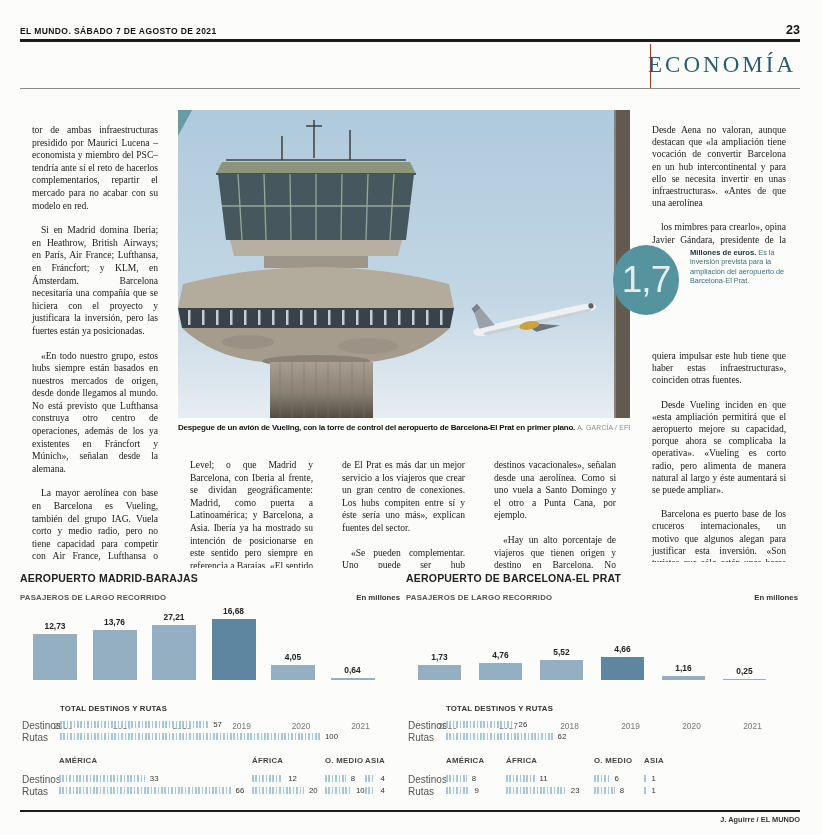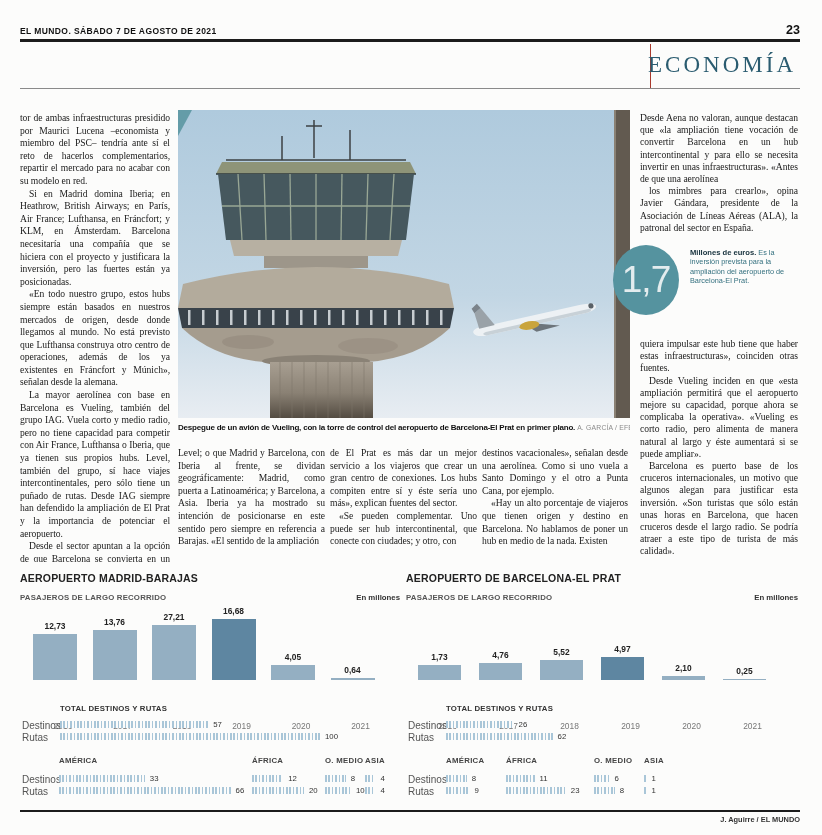--- a/index.html
+++ b/index.html
@@ -8,21 +8,21 @@
   
   .masthead-left{position:absolute;left:20px;top:26px;font-family:"Liberation Sans","DejaVu Sans",sans-serif;font-weight:bold;font-size:8.5px;letter-spacing:.4px;color:#111;}
   .page-number{position:absolute;right:22px;top:23px;font-family:"Liberation Sans","DejaVu Sans",sans-serif;font-weight:bold;font-size:12.5px;color:#111;}
   .masthead-rule{position:absolute;left:20px;right:22px;top:39px;height:2.6px;background:#1c1c1c;}
   .section-title{position:absolute;right:26px;top:52px;font-family:"Liberation Serif","DejaVu Serif",serif;font-size:23px;letter-spacing:3px;color:#2b5c70;}
   .section-redline{position:absolute;left:650px;top:44px;width:1.4px;height:44px;background:#a8392c;}
   .section-rule{position:absolute;left:20px;right:22px;top:88px;height:1px;background:#8a8a8a;}
 
   
   .col{position:absolute;overflow:hidden;text-align:justify;font-size:9.6px;line-height:12.6px;letter-spacing:-0.05px;}
-  .col p{margin:0;text-indent:9px;}
+  .col p{margin:12px;text-indent:9px;}
   .col p:first-child{text-indent:0;}
   .col1{left:20px;top:112px;width:150px;height:450px;}
   .col2{left:178px;top:447px;width:147px;height:121px;}
   .col3{left:330px;top:447px;width:147px;height:121px;}
   .col4{left:482px;top:447px;width:146px;height:121px;}
   .col5a{left:640px;top:112px;width:158px;height:134px;line-height:12.2px;}
   .col5b{left:640px;top:338px;width:158px;height:224px;line-height:12.2px;}
 
   
   .photo{position:absolute;left:178px;top:110px;width:452px;height:308px;}
@@ -276,23 +276,23 @@
     <div class="chart-sub">PASAJEROS DE LARGO RECORRIDO</div>
     <div class="chart-unit">En millones</div>
     <div class="bar-plot">
         <div class="vbar" style="left:12px;width:43px;height:14.527px"></div>
         <div class="vlabel" style="left:4px;width:59px;bottom:17.527px">1,73</div>
         <div class="vbar" style="left:73px;width:43px;height:17.374px"></div>
         <div class="vlabel" style="left:65px;width:59px;bottom:20.374px">4,76</div>
         <div class="vbar" style="left:134px;width:43px;height:20.148px"></div>
         <div class="vlabel" style="left:126px;width:59px;bottom:23.148px">5,52</div>
         <div class="vbar hl" style="left:195px;width:43px;height:22.9585px"></div>
-        <div class="vlabel" style="left:187px;width:59px;bottom:25.9585px">4,97</div>
+        <div class="vlabel" style="left:187px;width:59px;bottom:25.9585px">4,66</div>
         <div class="vbar" style="left:256px;width:43px;height:4.234px"></div>
-        <div class="vlabel" style="left:248px;width:59px;bottom:7.234px">2,10</div>
+        <div class="vlabel" style="left:248px;width:59px;bottom:7.234px">1,16</div>
         <div class="vbar" style="left:317px;width:43px;height:1.5px"></div>
         <div class="vlabel" style="left:309px;width:59px;bottom:4.5px">0,25</div>
       </div>
     <div class="x-axis">
         <div class="ylab" style="left:12px;width:43px">2016</div>
         <div class="ylab" style="left:73px;width:43px">2017</div>
         <div class="ylab" style="left:134px;width:43px">2018</div>
         <div class="ylab" style="left:195px;width:43px">2019</div>
         <div class="ylab" style="left:256px;width:43px">2020</div>
         <div class="ylab" style="left:317px;width:43px">2021</div>

